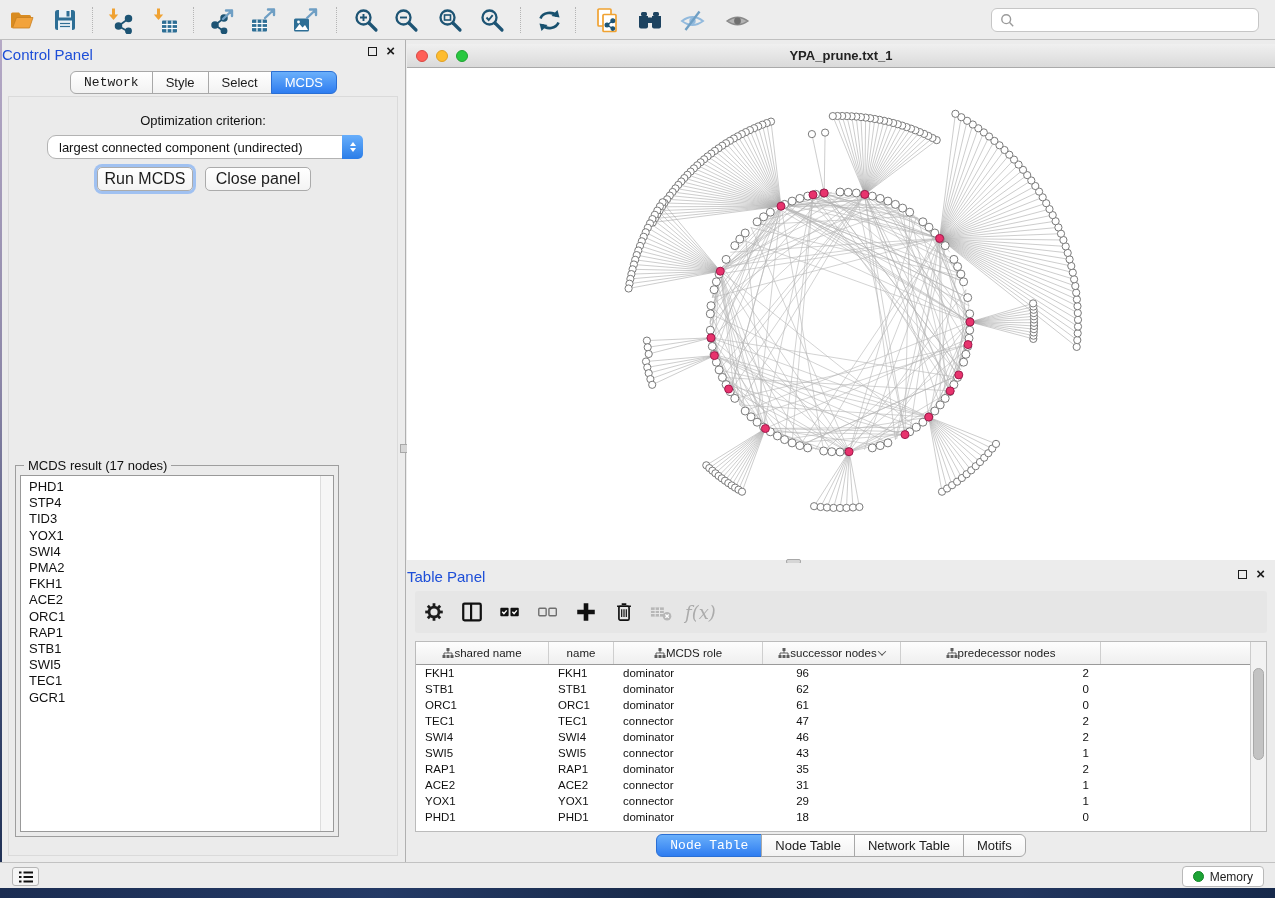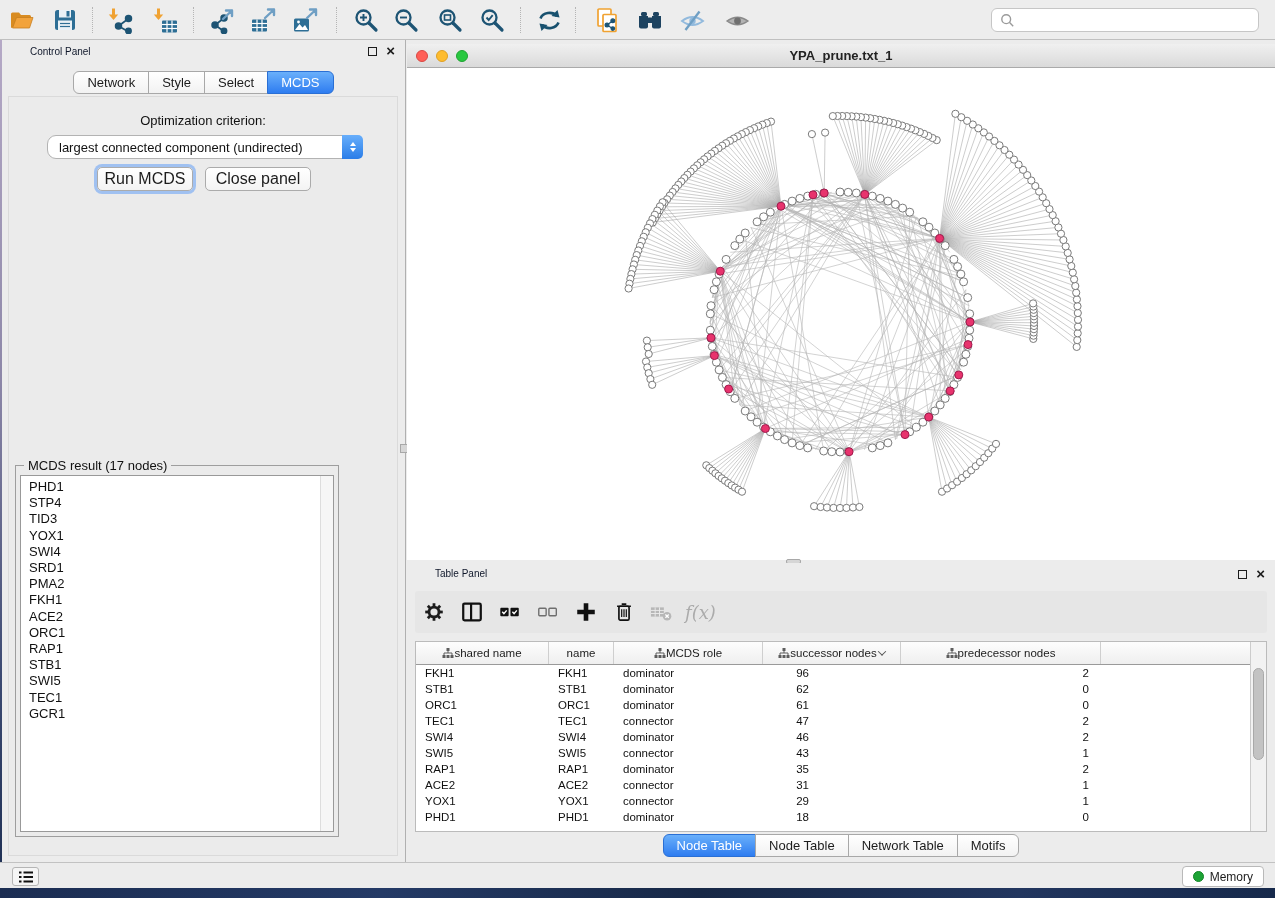--- a/index.html
+++ b/index.html
@@ -15,29 +15,29 @@
   .toolbar{position:absolute;left:0;top:0;width:1275px;height:40px;background:#ededed;
            border-bottom:1px solid #c0c0c0;}
   .tb{position:absolute;top:4px;width:34px;height:32px;display:flex;align-items:center;justify-content:center;}
   .tsep{position:absolute;top:7px;width:0;height:26px;border-left:1px dotted #b5b5b5;}
   .search-box{position:absolute;right:16px;top:8px;width:268px;height:24px;background:#fff;
     border:1px solid #c6c6c6;border-radius:6px;display:flex;align-items:center;padding:0 8px;}
   .search-box input{border:none;outline:none;flex:1;font:12px "Liberation Sans",sans-serif;background:transparent;}
   
   .control-panel{position:absolute;left:2px;top:40px;width:403px;height:822px;background:#ececec;}
   .cp-header{position:absolute;left:0;top:0;width:100%;height:26px;}
-  .panel-title{position:absolute;left:28px;top:6px;font-size:10px;color:#0f172a;}
+  .panel-title{position:absolute;left:0;top:6px;font-size:15px;color:#1d4ed8;}
   .win-btns{position:absolute;right:10px;top:5px;display:flex;gap:9px;align-items:center;}
   .float-ic{width:9px;height:9px;border:1.6px solid #1c1c1c;display:inline-block;}
   .close-ic{font-size:15px;font-weight:800;color:#1c1c1c;line-height:12px;}
   .tabbar{position:absolute;top:31px;width:100%;display:flex;justify-content:center;}
   .seg{display:inline-flex;}
   .seg .tab{padding:3px 13px;font-size:13px;background:linear-gradient(#ffffff,#f2f2f2);
     border:1px solid #a8a8a8;margin-left:-1px;color:#1c1c1c;height:23px;display:flex;align-items:center;}
-  .seg .tab:first-child{border-radius:6px 0 0 6px;margin-left:0;}
+  .seg .tab:first-child{border-radius:6px 0 0 6px;margin-left:0;font-family:Liberation Mono, monospace;}
   .seg .tab:last-child{border-radius:0 6px 6px 0;}
   .seg .tab.active{background:linear-gradient(#6ab0fb,#2e7cf0);color:#fff;border-color:#2a6fd4;}
   .cp-body{position:absolute;left:6px;top:56px;width:390px;height:760px;background:#ebebeb;
     border:1px solid #dadada;}
   .opt-label{position:absolute;top:16px;width:100%;text-align:center;font-size:13px;}
   .dropdown{position:absolute;left:38px;top:38px;width:316px;height:24px;background:#fff;
     border:1px solid #b3b3b3;border-radius:9px;display:flex;align-items:center;}
   .dropdown .val{flex:1;padding-left:11px;font-size:13px;white-space:nowrap;overflow:hidden;}
   .stepper{width:21px;height:24px;margin:-1px -1px -1px 0;border-radius:0 5px 5px 0;
     background:linear-gradient(#67aefb,#2a7de8);display:flex;flex-direction:column;align-items:center;justify-content:center;gap:2px;}
@@ -294,21 +294,20 @@
       <div class="btn" style="left:196px;width:106px">Close panel</div>
       <div class="groupbox">
         <span class="gtitle">MCDS result (17 nodes)</span>
         <div class="mcds-list">
           <div class="mcds-items" id="mcds-list">
               <div class="mcds-item">PHD1</div>
               <div class="mcds-item">STP4</div>
               <div class="mcds-item">TID3</div>
               <div class="mcds-item">YOX1</div>
               <div class="mcds-item">SWI4</div>
-              <div class="mcds-item">SRD1</div>
               <div class="mcds-item">PMA2</div>
               <div class="mcds-item">FKH1</div>
               <div class="mcds-item">ACE2</div>
               <div class="mcds-item">ORC1</div>
               <div class="mcds-item">RAP1</div>
               <div class="mcds-item">STB1</div>
               <div class="mcds-item">SWI5</div>
               <div class="mcds-item">TEC1</div>
               <div class="mcds-item">GCR1</div>
             </div>

